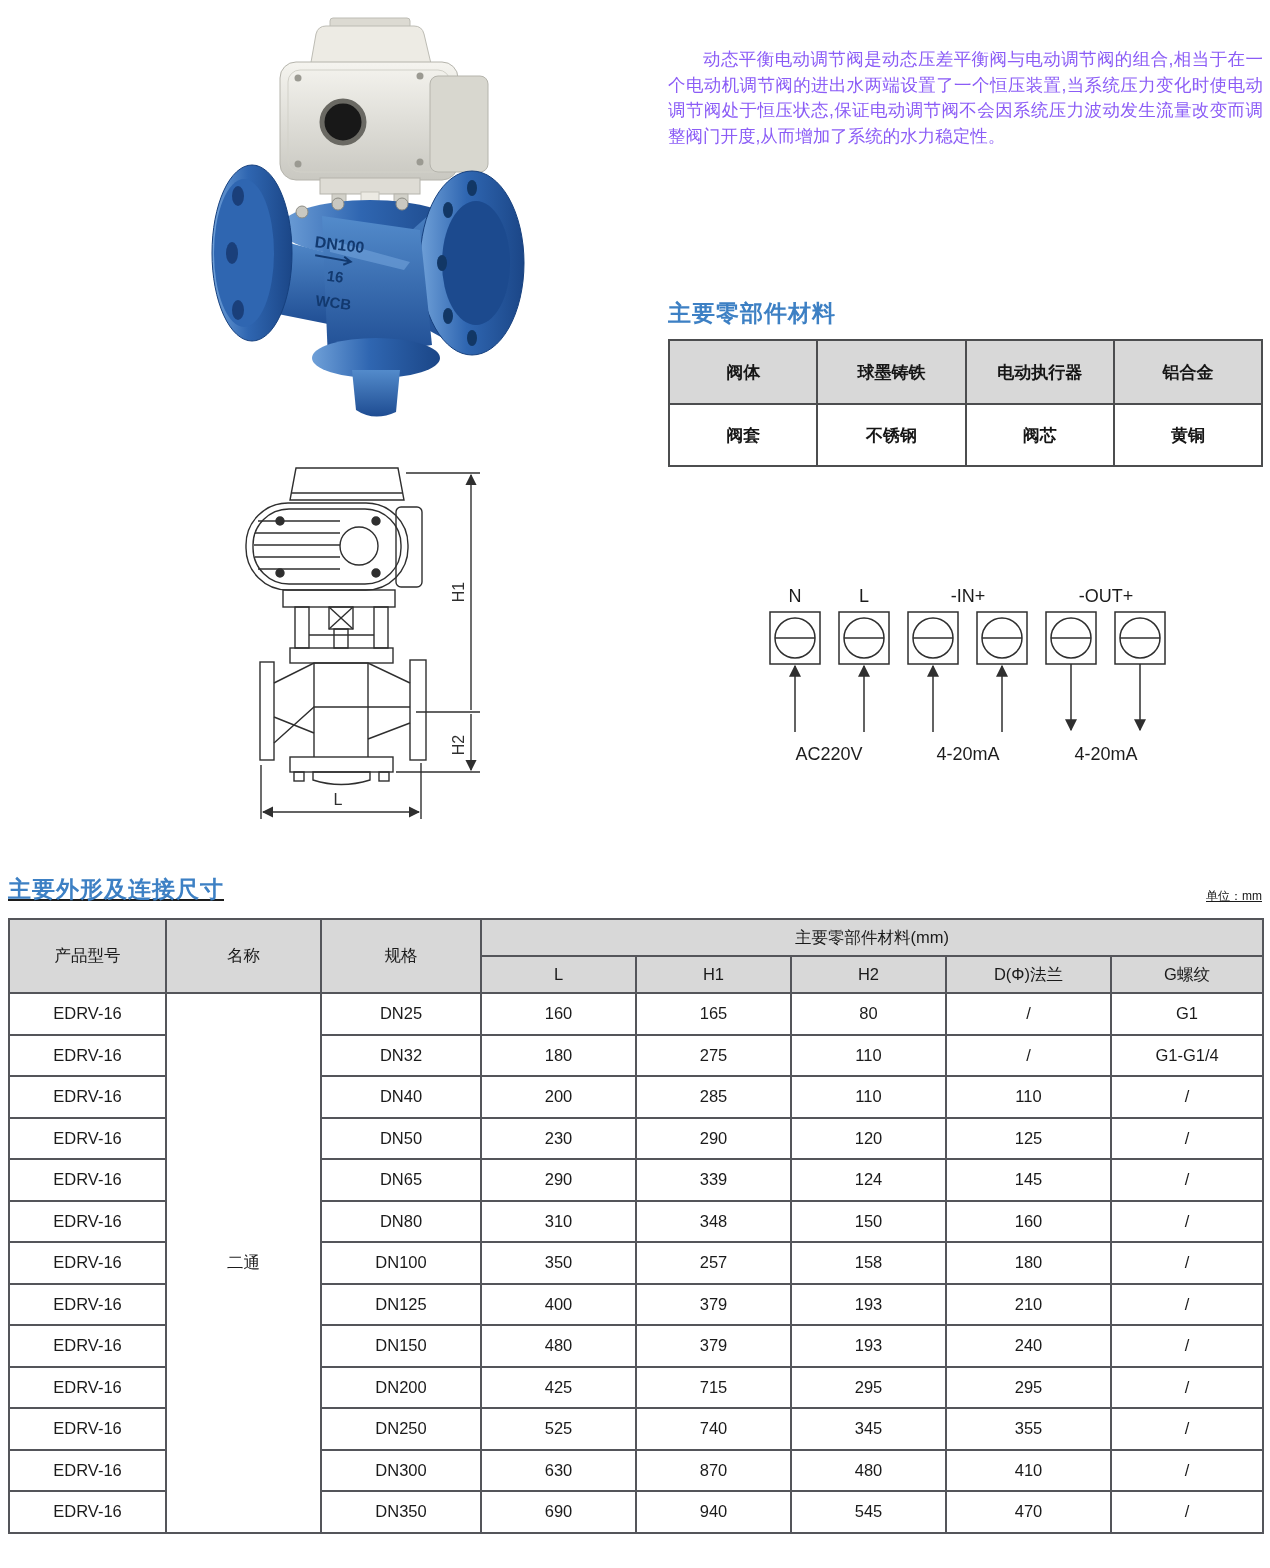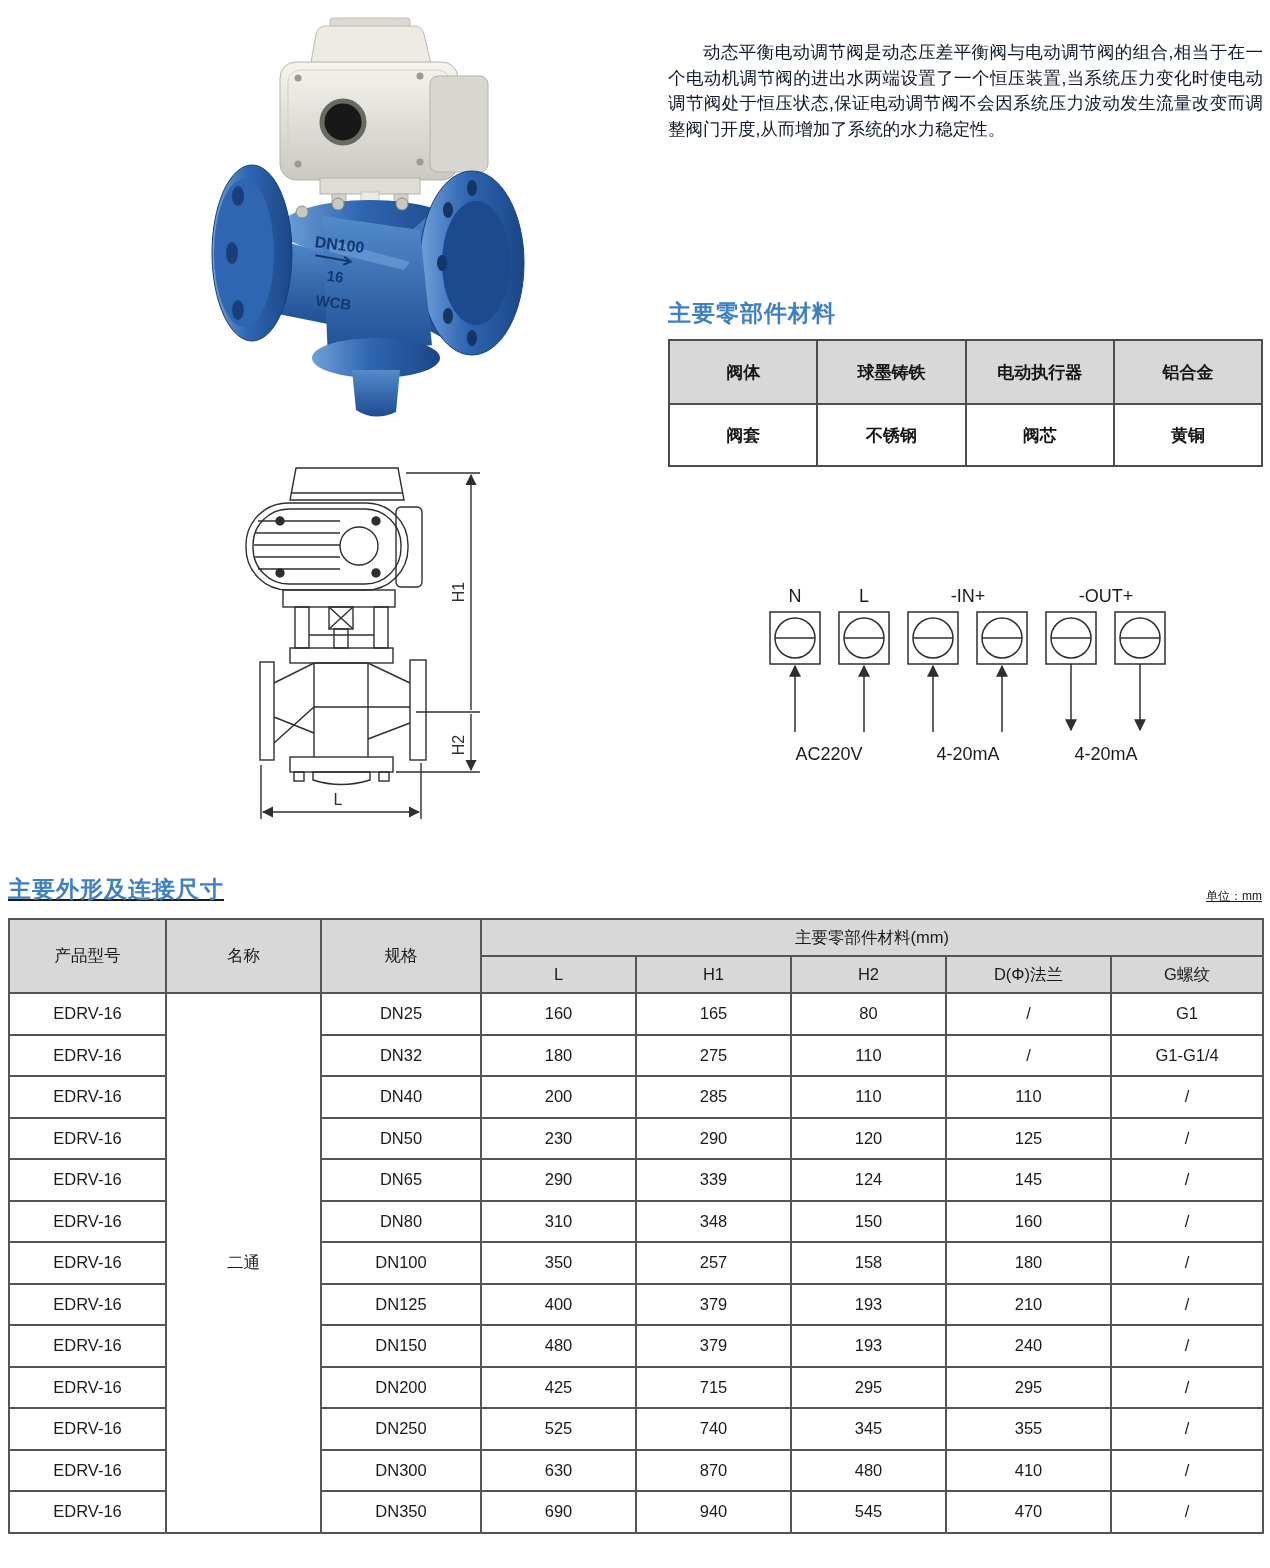--- a/index.html
+++ b/index.html
@@ -17,26 +17,26 @@
   
   .sec-title {
     color: #3d80c4;
     font-size: 23px;
     font-weight: bold;
     letter-spacing: 1px;
   }
 
   
   .overview-body {
-    margin-top: 12px;
+    margin-top: 19px;
     font-size: 17.5px;
     line-height: 25.5px;
     text-align: justify;
     text-indent: 2em;
-    color: #0f172a;
+    color: #8b5cf6;
   }
 
   
   table.materials {
     width: 595px;
     border-collapse: collapse;
     table-layout: fixed;
   }
   table.materials td {
     border: 2px solid #4c4d4f;

